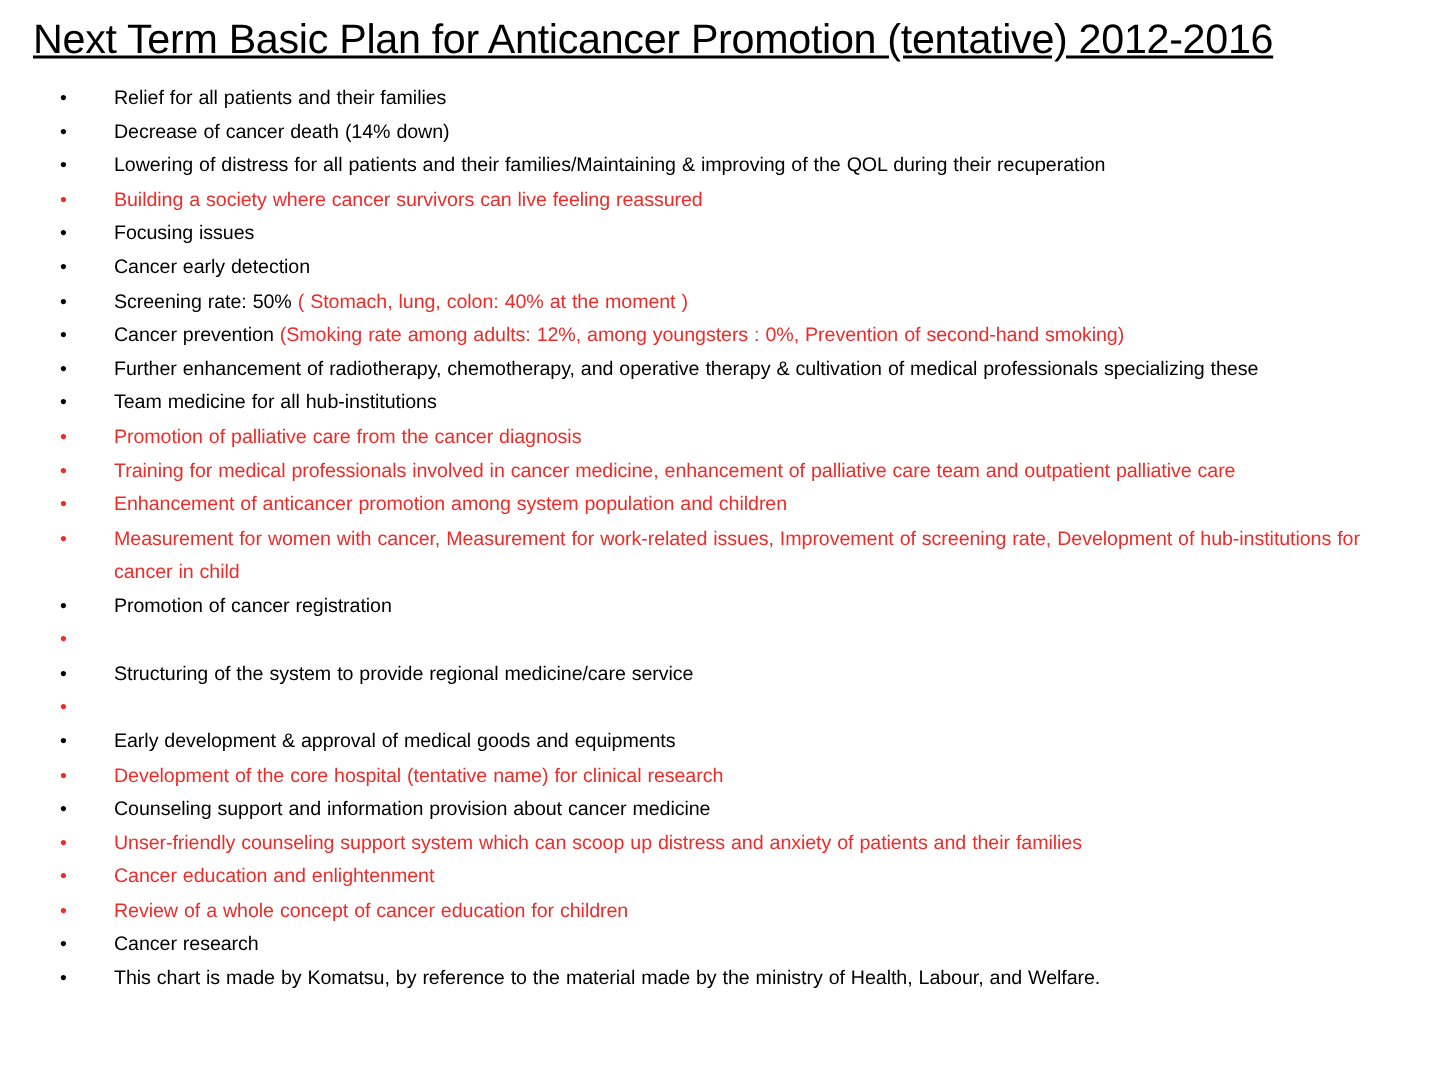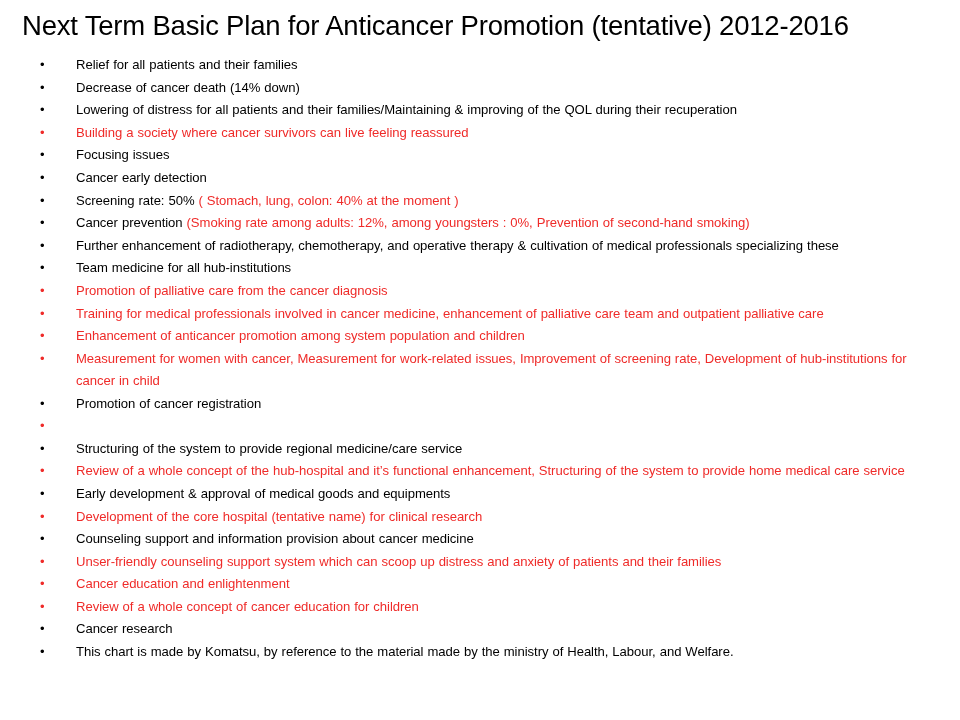--- a/index.html
+++ b/index.html
@@ -24,20 +24,21 @@
     position: absolute;
     left: 22px;
     top: 9px;
     width: 916px;
     font-size: 27.5px;
     line-height: 34px;
     font-weight: normal;
     color: #000000;
     letter-spacing: -0.2px;
     white-space: nowrap;
+    text-decoration: underline;
   }
   #bullet-list {
     position: absolute;
     left: 0px;
     top: 54px;
     width: 960px;
     list-style: none;
     margin: 0;
     padding: 0;
   }
@@ -143,21 +144,20 @@
       </li>
       <li class="bullet-item wrap">
         <span class="bullet-marker c-red">•</span>
       </li>
       <li class="bullet-item">
         <span class="bullet-marker c-black">•</span>
         <span class="bullet-text"><span class="seg c-black">Structuring of the system to provide regional medicine/care service</span></span>
       </li>
       <li class="bullet-item wrap">
         <span class="bullet-marker c-red">•</span>
-        <span class="bullet-text"><span class="seg c-red"> Review of a whole concept of the hub-hospital and it’s functional enhancement, Structuring of the system to provide home medical care service</span></span>
       </li>
       <li class="bullet-item">
         <span class="bullet-marker c-black">•</span>
         <span class="bullet-text"><span class="seg c-black">Early development &amp; approval of medical goods and equipments</span></span>
       </li>
       <li class="bullet-item">
         <span class="bullet-marker c-red">•</span>
         <span class="bullet-text"><span class="seg c-red">Development of the core hospital (tentative name) for clinical research</span></span>
       </li>
       <li class="bullet-item">

